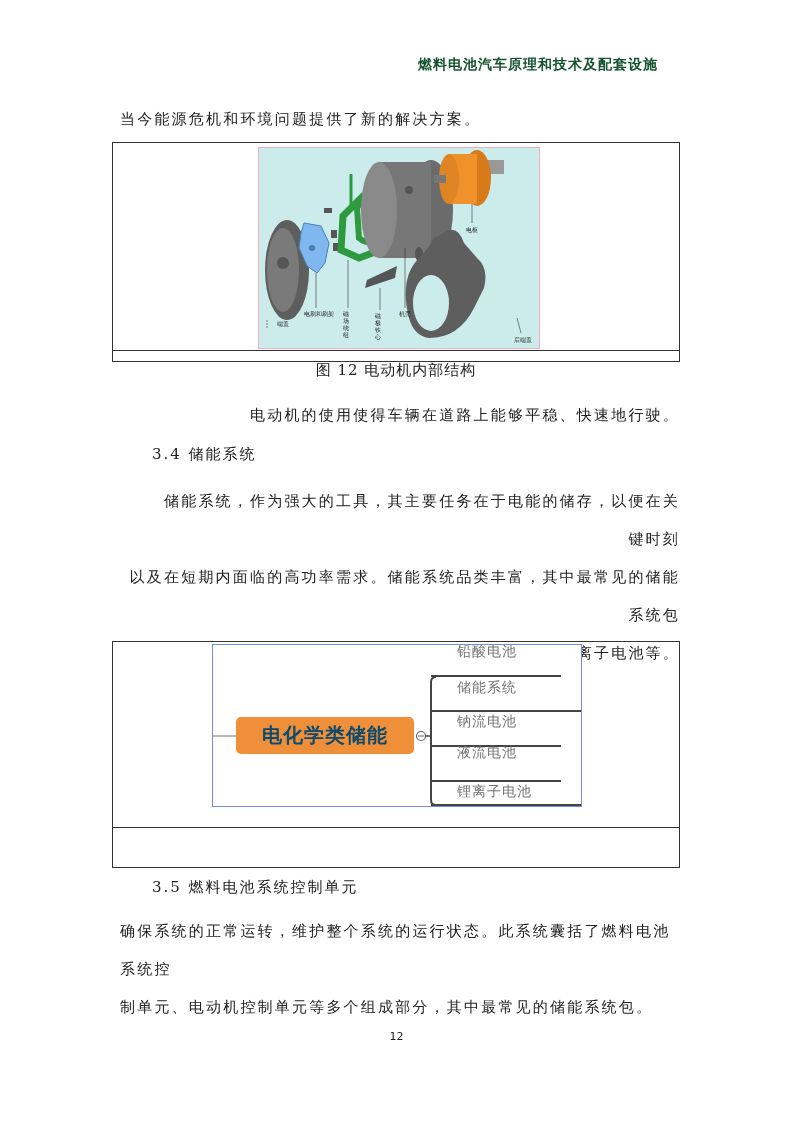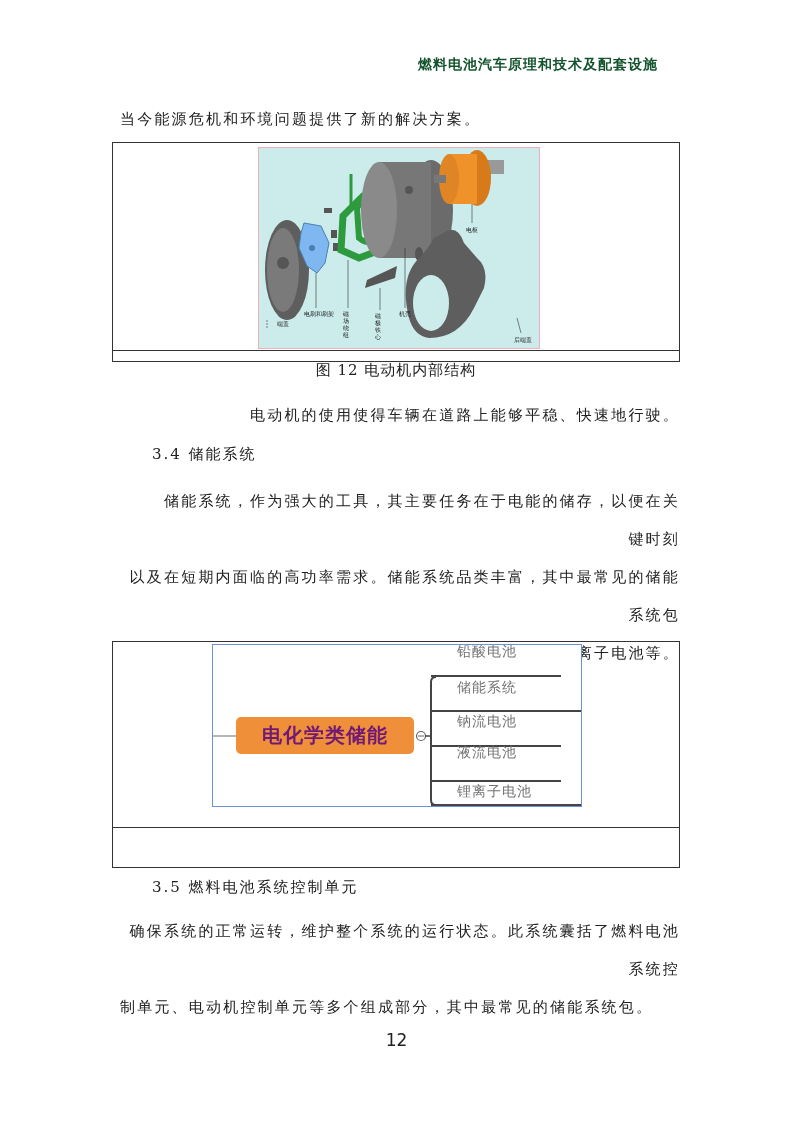--- a/index.html
+++ b/index.html
@@ -11,24 +11,24 @@
   .indent { text-indent: 34px; }
   .heading { position: absolute; left: 152px; font-size: 15px; letter-spacing: 2px; }
   .figtable { position: absolute; left: 112px; width: 568px; border: 1.5px solid #333; box-sizing: border-box; }
   .figcell { border-bottom: 1.5px solid #333; position: relative; }
   .capcell { text-align: center; font-size: 15px; letter-spacing: 1px; }
   .motor { position: absolute; left: 145px; top: 4px; width: 280px; height: 200px; background: #cbeceb;
            border: 1px solid #f0b0b8; overflow: hidden; }
   .lbl { position: absolute; font-size: 6px; color: #222; font-family: "DejaVu Sans", sans-serif; line-height: 7px; }
   .mind { position: absolute; left: 99px; top: 2px; width: 368px; height: 161px; border: 1px solid #6f8fd8; background: #fff; overflow: hidden; }
   .mind .root { position: absolute; left: 23px; top: 72px; width: 178px; height: 37px; background: #f08f3a;
-                border-radius: 5px; color: #701a75; font-size: 20px; font-weight: bold; line-height: 37px; text-align: center;
+                border-radius: 5px; color: #0c4a6e; font-size: 20px; font-weight: bold; line-height: 37px; text-align: center;
                 font-family: "DejaVu Sans", sans-serif; letter-spacing: 1px; }
   .mind .leaf { position: absolute; left: 244px; font-size: 14px; color: #737373; font-family: "DejaVu Sans", sans-serif; letter-spacing: 1px; }
-  .pagenum { position: absolute; top: 1030px; left: 0; width: 793px; text-align: center; font-size: 17px; font-family: "DejaVu Sans", sans-serif; }
+  .pagenum { position: absolute; top: 1030px; left: 0; width: 793px; text-align: center; font-size: 11px; font-family: "DejaVu Sans", sans-serif; }
 </style>
 </head>
 <body>
 
 <div class="header">燃料电池汽车原理和技术及配套设施</div>
 
 <div class="para" style="top:100px;">当今能源危机和环境问题提供了新的解决方案。</div>
 
 <div class="figtable" style="top:142px; height:220px;">
   <div class="figcell" style="height:207px;">
@@ -122,17 +122,17 @@
       <div class="leaf" style="top:68px;">钠流电池</div>
       <div class="leaf" style="top:99px;">液流电池</div>
       <div class="leaf" style="top:138px;">锂离子电池</div>
     </div>
   </div>
 </div>
 
 <div class="heading" style="top:878px;">3.5 燃料电池系统控制单元</div>
 
 <div class="para indent" style="top:912px;">
-  <div style="text-indent:0;text-align:right;">确保系统的正常运转，维护整个系统的运行状态。此系统囊括了燃料电池系统控</div>
+  <div style="text-indent:0;">确保系统的正常运转，维护整个系统的运行状态。此系统囊括了燃料电池系统控</div>
   <div style="text-indent:0;">制单元、电动机控制单元等多个组成部分，其中最常见的储能系统包。</div>
 </div>
 
 <div class="pagenum">12</div>
 
 </body></html>

